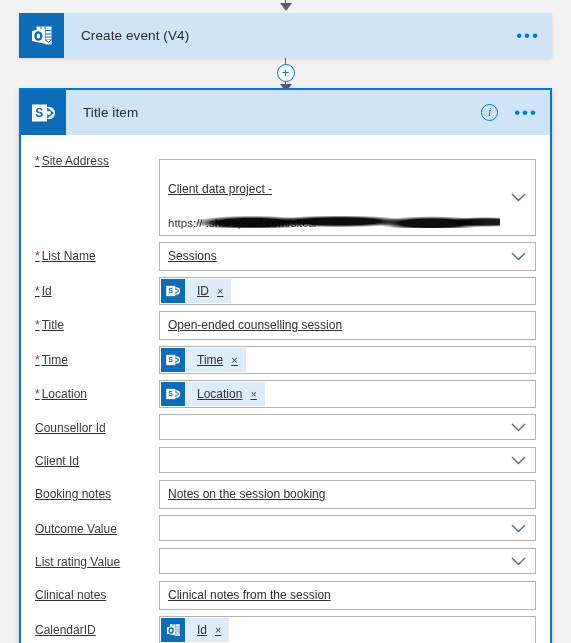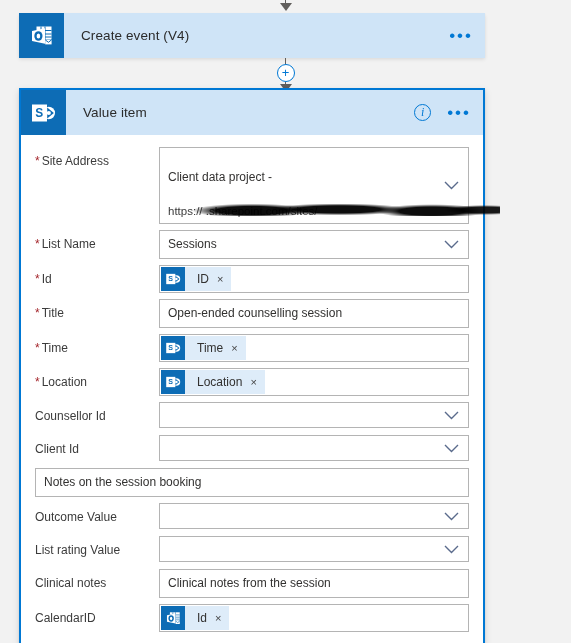--- a/index.html
+++ b/index.html
@@ -49,21 +49,21 @@
     line-height: 16px;
     text-align: center;
     box-sizing: border-box;
     cursor: pointer;
   }
 
   
   .card {
     position: absolute;
     left: 19px;
-    width: 466px;
+    width: 533px;
     box-sizing: border-box;
     background: #84cc16;
   }
   .card-collapsed {
     box-shadow: 0 0.3px 0.9px rgba(0,0,0,0.08), 0 1.6px 3.6px rgba(0,0,0,0.10);
   }
   .card-selected {
     border: 2px solid #0078d4;
     box-shadow: 0 0.6px 1.8px rgba(0,0,0,0.10), 0 3.2px 7.2px rgba(0,0,0,0.13);
   }
@@ -126,20 +126,21 @@
   
   .card-body {
     background: #ffffff;
     padding: 12px 14px 0 14px;
   }
   .field-row {
     display: flex;
     align-items: flex-start;
     margin-bottom: 6px;
     min-height: 27px;
+    text-decoration: underline;
   }
   .field-label {
     width: 124px;
     flex: 0 0 124px;
     padding-top: 7px;
     font-size: 12px;
     color: #3b3b3b;
     line-height: 14px;
     box-sizing: border-box;
   }
@@ -153,20 +154,21 @@
     border: 1px solid #b4b4b4;
     background: #ffffff;
     min-height: 26px;
     box-sizing: border-box;
     display: flex;
     cursor: text;
   }
   .field-control.tall {
     min-height: 44px;
     align-items: flex-end;
+    margin-top: 12px;
   }
   .field-text {
     padding: 5px 8px;
     font-size: 12px;
     color: #323130;
     line-height: 17px;
     white-space: pre-line;
     flex: 1 1 auto;
   }
   .field-text.two-line { padding: 4px 8px 3px 8px; }
@@ -304,21 +306,21 @@
   <div class="card-header">
     <div class="conn-icon sp">
       <svg width="28" height="26" viewBox="0 0 28 26" aria-hidden="true">
         <rect x="2" y="4.5" width="15" height="17" fill="#ffffff"></rect>
         <text x="9.3" y="17" font-family="Liberation Sans, sans-serif" font-size="12" font-weight="bold" fill="#0d6cb5" text-anchor="middle">S</text>
         <circle cx="18.8" cy="13" r="6.2" fill="#ffffff"></circle>
         <path d="M17.2 7.6 L23.9 13 L17.2 18.4 Z" fill="#0d6cb5"></path>
         <circle cx="18.8" cy="13" r="2.1" fill="#ffffff"></circle>
       </svg>
     </div>
-    <span class="card-title">Value item</span>
+    <span class="card-title">Title item</span>
     <div class="header-actions">
       <span class="info-icon">i</span>
       <span class="ellipsis">•••</span>
     </div>
   </div>
 
   <div class="card-body">
 
     <div class="field-row">
       <div class="field-label">
@@ -444,20 +446,21 @@
         <span class="field-text"></span>
         <span class="chevron">
           <svg width="15" height="9" viewBox="0 0 15 9">
               <path d="M1 1 L7.5 7.5 L14 1" fill="none" stroke="#5a6b8c" stroke-width="1.4"></path>
             </svg>
         </span>
       </div>
     </div>
 
     <div class="field-row">
+      <div class="field-label">Booking notes</div>
       <div class="field-control">
         <span class="field-text">Notes on the session booking</span>
       </div>
     </div>
 
     <div class="field-row">
       <div class="field-label">Outcome Value</div>
       <div class="field-control">
         <span class="field-text"></span>
         <span class="chevron">

